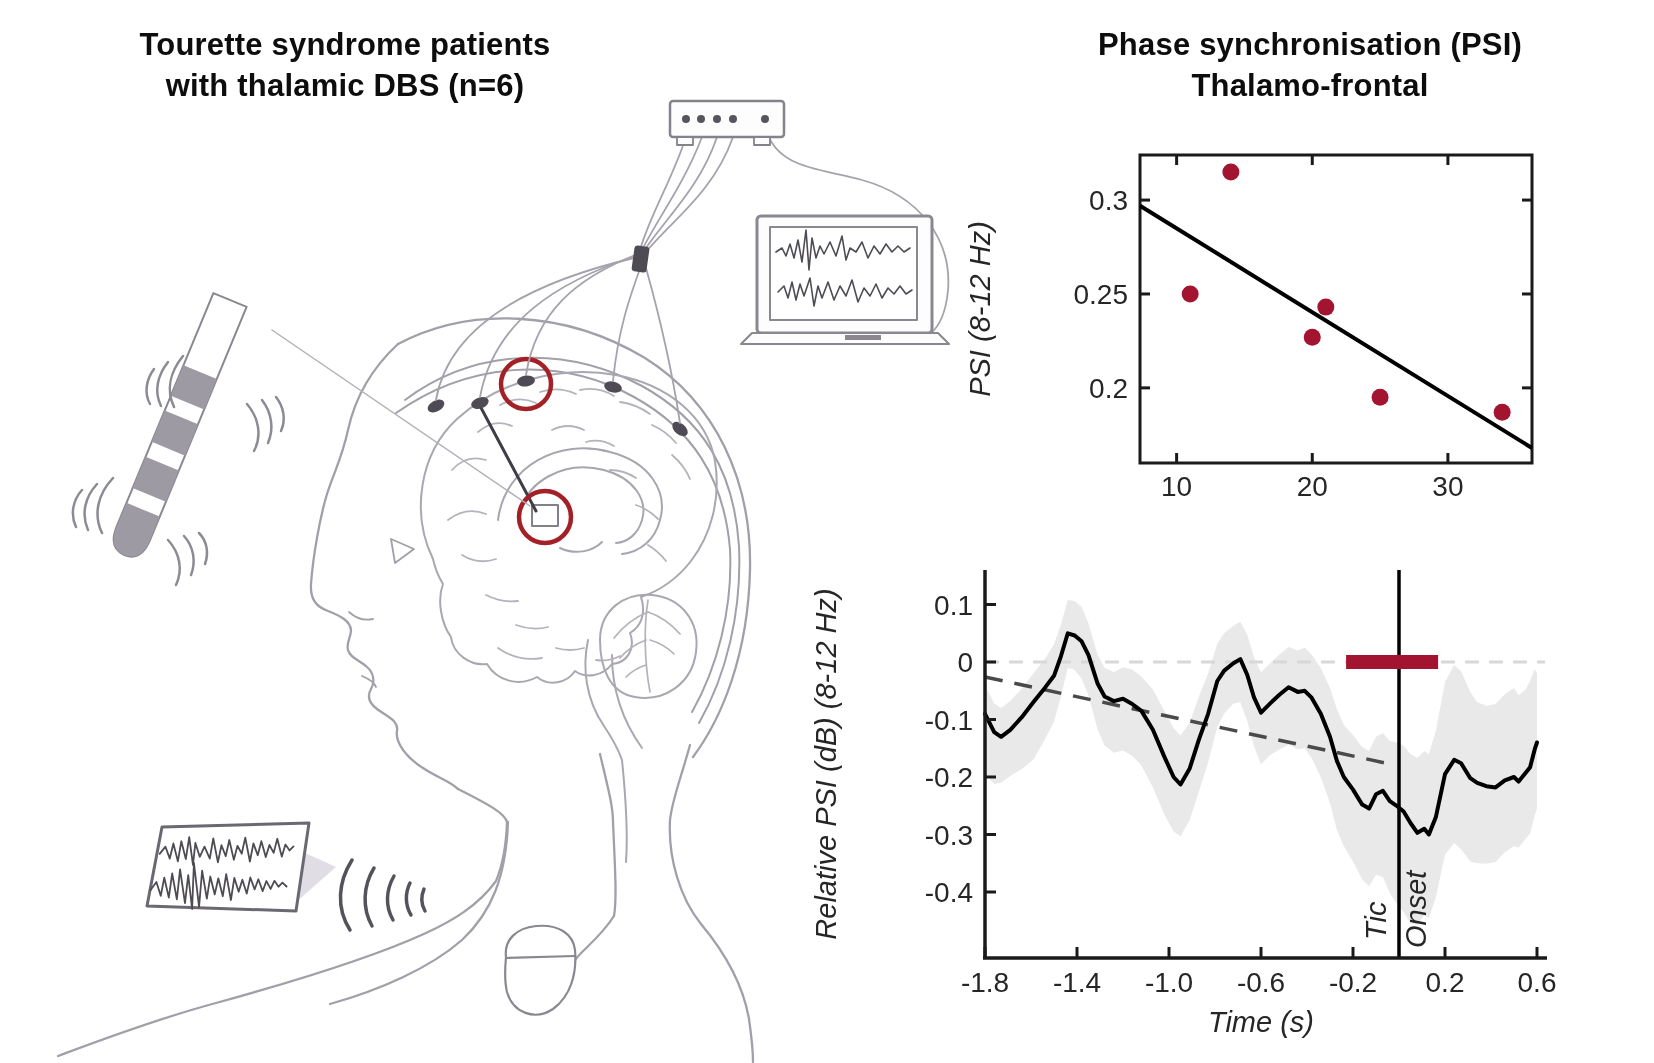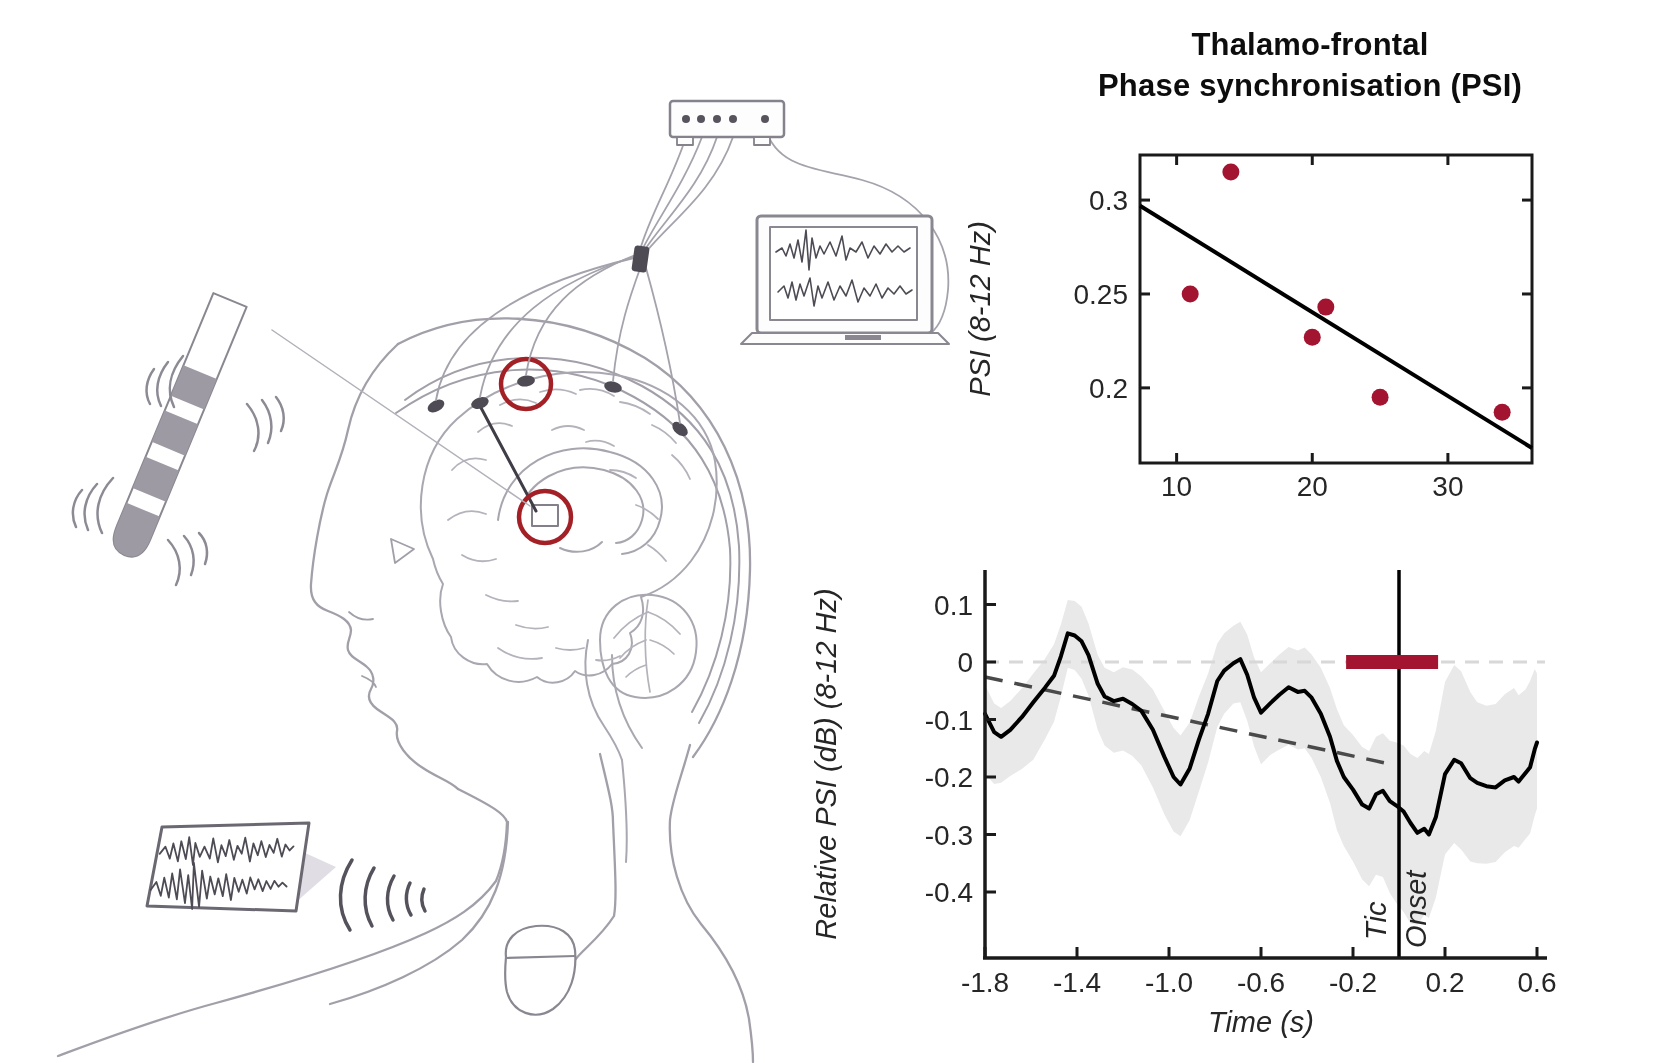--- a/index.html
+++ b/index.html
@@ -15,24 +15,28 @@
   #ts-svg{left:790px;top:530px;}
   .tick-label{font-size:28px;fill:#262626;}
   .axis-label{font-size:29px;font-style:italic;fill:#262626;}
   .event-label{font-size:29px;font-style:italic;fill:#262626;}
 </style>
 </head>
 <body>
 
 <div class="page">
 
+  <div class="fig-title" id="left-title">
+    <div>Tourette syndrome patients</div>
+    <div>with thalamic DBS (n=6)</div>
+  </div>
 
   <div class="fig-title" id="right-title">
+    <div>Phase synchronisation (PSI)</div>
     <div>Thalamo-frontal</div>
-    <div>Phase synchronisation (PSI)</div>
   </div>
 
   <svg id="sketch-svg" width="960" height="1063" viewBox="0 0 960 1063">
     <g fill="none" stroke-linecap="round" stroke-linejoin="round">
 
       <g stroke="#a29fa9" stroke-width="2.3">
         <path d="M398,344 C470,306 565,310 645,358 C715,402 752,480 750,570 C748,655 722,718 693,757"></path>
         <path d="M398,344 C372,368 355,398 348,430 C342,458 334,472 327,494 C320,517 313,556 311,584 C310,600 317,607 328,611 C341,616 350,621 351,630 C351,638 346,642 348,650 C350,658 361,661 367,667 C374,673 375,682 371,689 C367,696 369,703 377,709 C388,717 399,721 397,731 C395,743 407,758 423,768 C436,777 450,781 458,789"></path>
         <path d="M391,539 L414,549 L395,563 Z" stroke-width="1.8"></path>
         <path d="M349,612 Q360,622 373,619" stroke-width="1.8"></path>

